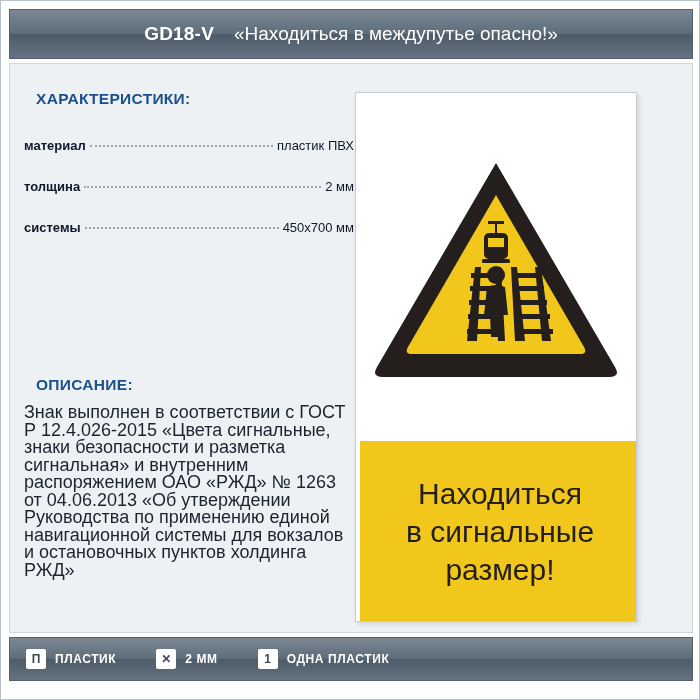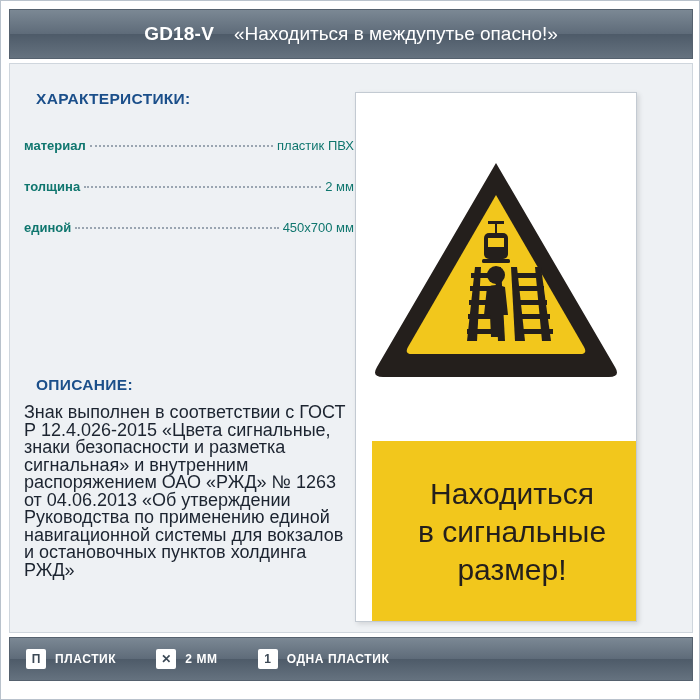--- a/index.html
+++ b/index.html
@@ -70,21 +70,21 @@
     margin: 0 0 10px 12px;
     font-size: 15.5px;
     font-weight: bold;
     color: #1b4f8a;
     letter-spacing: 0.3px;
   }
   .spec-row {
     display: flex;
     align-items: baseline;
     font-size: 13px;
-    color: #0f766e;
+    color: #0f172a;
     margin-bottom: 6px;
     text-align: center;
   }
   .spec-label {
     font-weight: bold;
     white-space: nowrap;
   }
   .spec-dots {
     flex: 1 1 auto;
     margin: 0 4px;
@@ -127,21 +127,21 @@
     left: 0; top: 0;
     width: 100%;
     height: 348px;
     background: #ffffff;
     display: flex;
     align-items: center;
     justify-content: center;
   }
   .sign-bottom {
     position: absolute;
-    left: 16px; top: 348px;
+    left: 4px; top: 348px;
     width: 100%;
     height: 182px;
     background: #f2c71c;
     display: flex;
     align-items: center;
     justify-content: center;
   }
   .sign-caption {
     text-align: center;
     font-size: 30px;
@@ -212,21 +212,21 @@
         <span class="spec-value">пластик ПВХ</span>
       </div>
 
       <div class="spec-row">
         <span class="spec-label">толщина</span>
         <span class="spec-dots"></span>
         <span class="spec-value">2 мм</span>
       </div>
 
       <div class="spec-row">
-        <span class="spec-label">единой</span>
+        <span class="spec-label">системы</span>
         <span class="spec-dots"></span>
         <span class="spec-value">450х700 мм</span>
       </div>
     </div>
 
     <div class="descr">
       <h2>ОПИСАНИЕ:</h2>
       <div class="text">Знак выполнен в соответствии с ГОСТ Р 12.4.026-2015 «Цвета сигнальные, знаки безопасности и разметка сигнальная» и внутренним распоряжением ОАО «РЖД» № 1263 от 04.06.2013 «Об утверждении Руководства по применению единой навигационной системы для вокзалов и остановочных пунктов холдинга РЖД»</div>
     </div>
 

